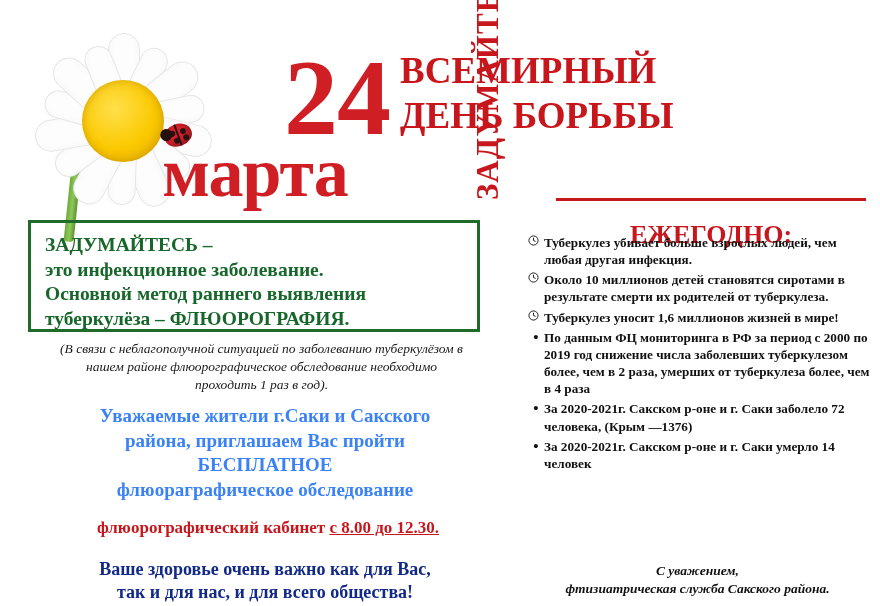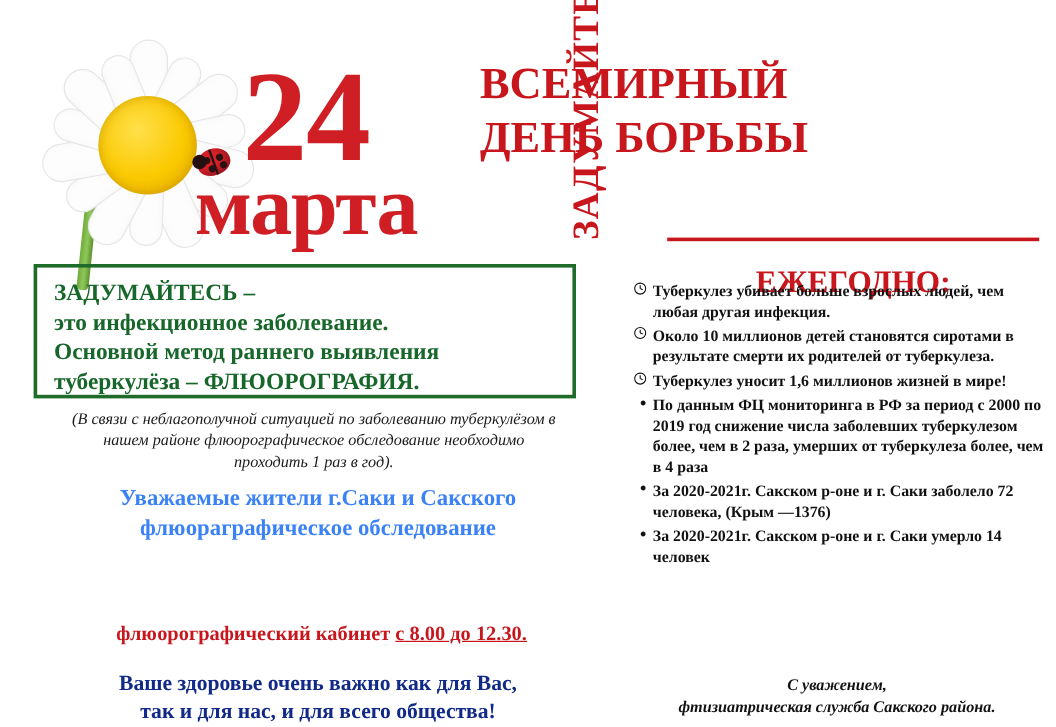--- a/index.html
+++ b/index.html
@@ -110,20 +110,21 @@
     text-align: center;
     color: #cf1e24;
     font-family: "Liberation Serif", serif;
     font-weight: bold;
     line-height: 0.92;
     letter-spacing: -1px;
   }
   .date-num {
     font-size: 108px;
     display: block;
+    text-align: right;
   }
   .date-month {
     font-size: 70px;
     display: block;
     margin-top: -6px;
   }
 
   
   .main-title {
     position: absolute;
@@ -329,20 +330,22 @@
     <div class="gtext">ЗАДУМАЙТЕСЬ –</div>
     <div class="gtext">это инфекционное заболевание.</div>
     <div class="gtext">Основной метод раннего выявления</div>
     <div class="gtext">туберкулёза – ФЛЮОРОГРАФИЯ.</div>
   </div>
 
   <div class="note">(В связи с неблагополучной ситуацией по заболеванию туберкулёзом в нашем районе флюорографическое обследование необходимо проходить 1 раз в год).</div>
 
   <div class="invite">
     <div>Уважаемые жители г.Саки и Сакского</div>
+    <div>района,    приглашаем Вас пройти</div>
+    <div>БЕСПЛАТНОЕ</div>
     <div>флюораграфическое обследование</div>
   </div>
 
   <div class="cabinet">
     <span>флюорографический кабинет </span><span class="ul">с 8.00 до 12.30.</span>
   </div>
 
   <div class="health">
     <div>Ваше здоровье очень важно как для Вас,</div>
     <div>так и для нас, и для всего общества!</div>

